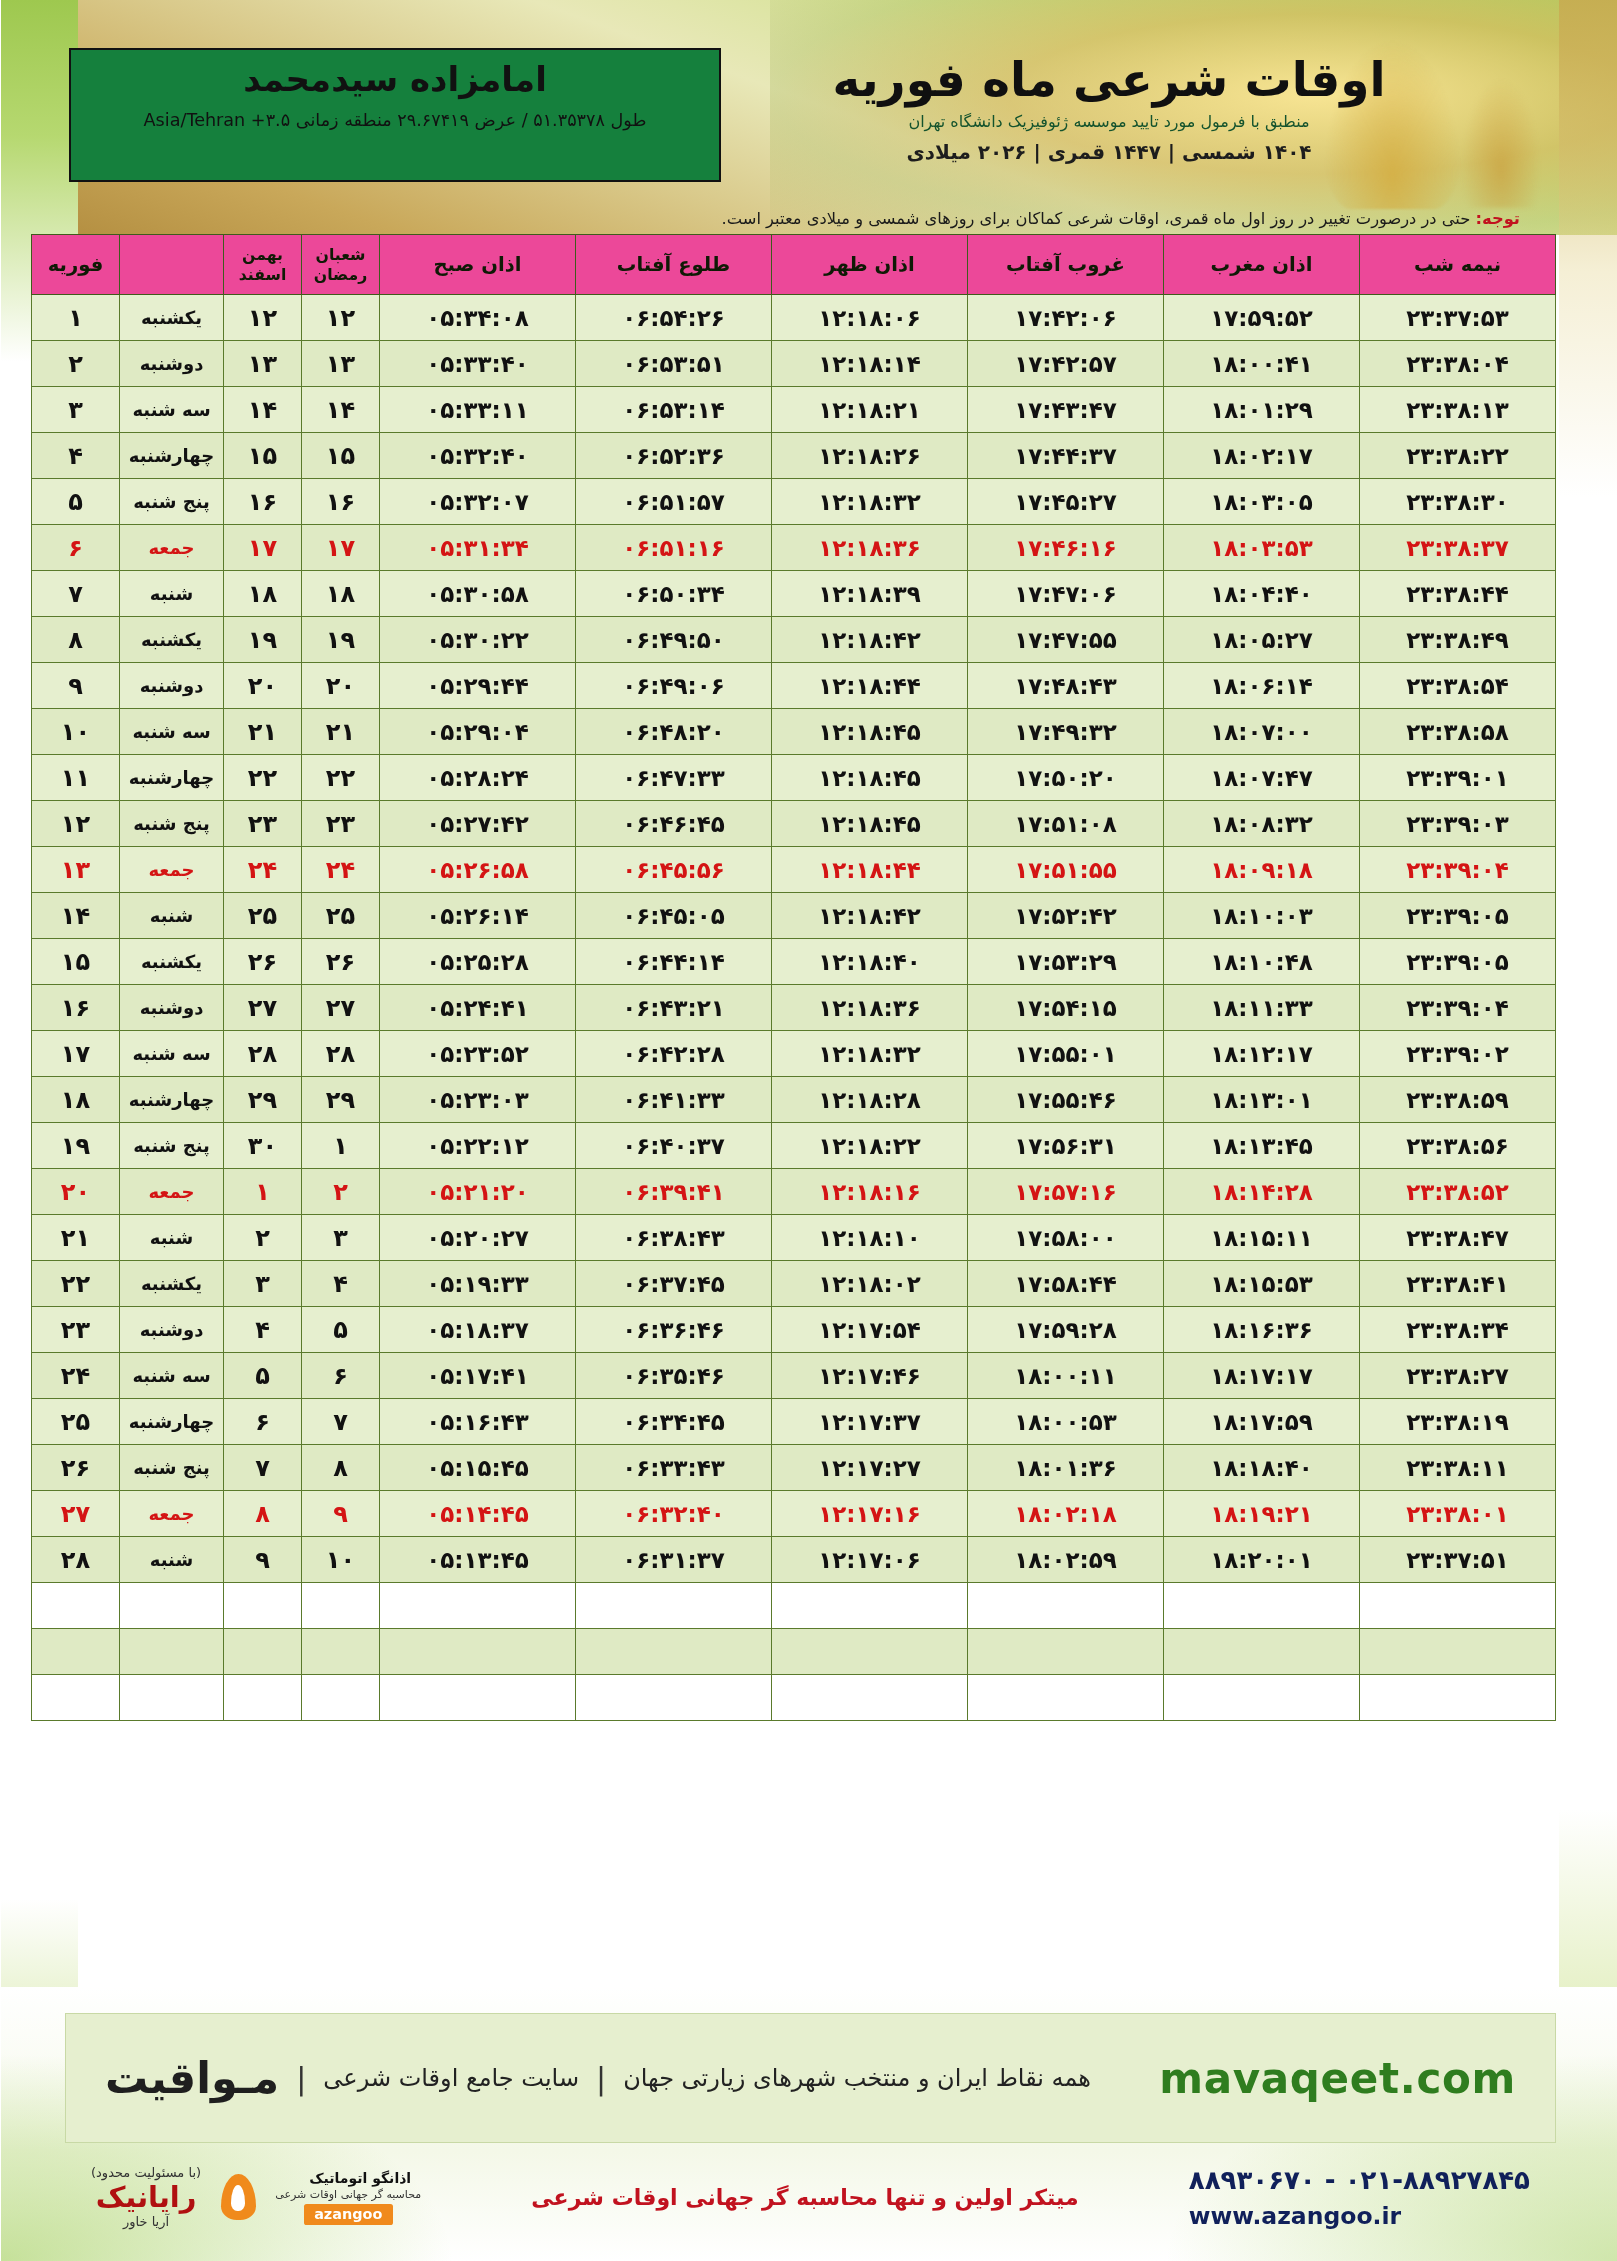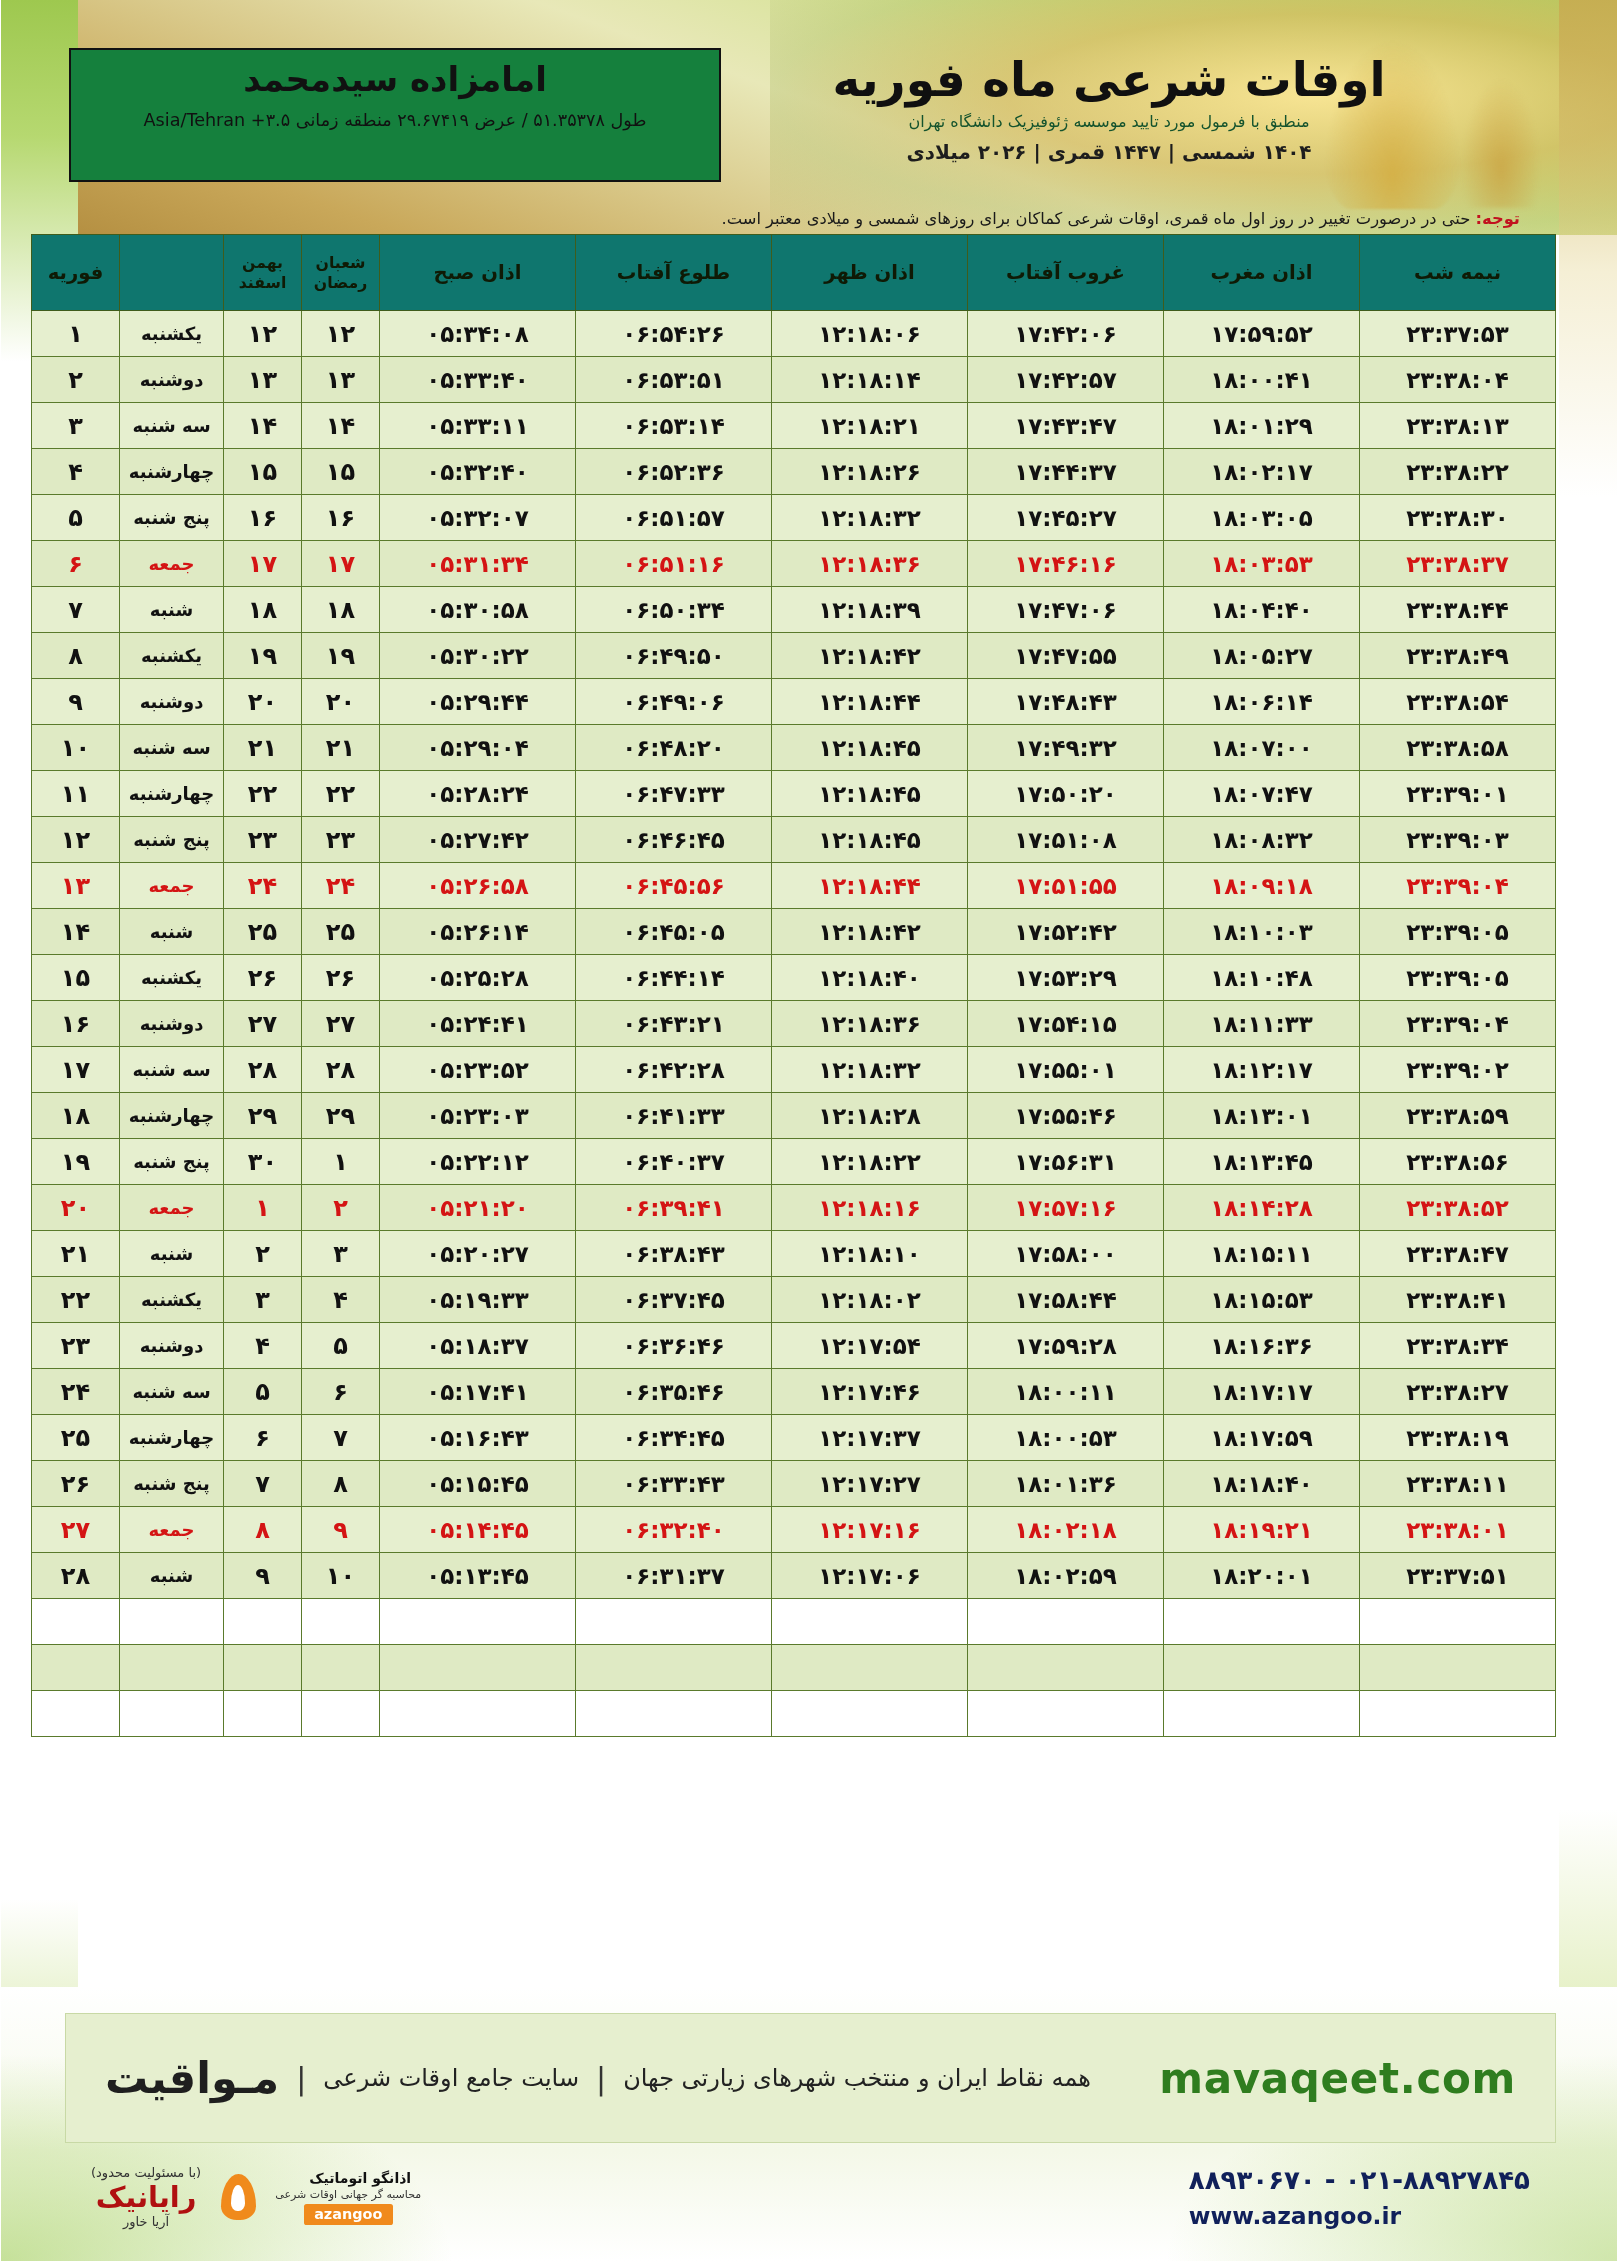--- a/index.html
+++ b/index.html
@@ -87,24 +87,24 @@
     position:absolute; top:209px; left:0; width:1618px;
     text-align:right; padding-right:98px;
     font-size:16.3px; color:#1a1a1a;
   }
   .note-line b { color:#c1121f; }
 
   
   .table-wrap { position:absolute; top:234px; left:65px; width:1491px; }
   table { border-collapse: collapse; width:1491px; table-layout:fixed; }
   thead th {
-    background:#0f766e; color:#0f1a05;
+    background:#ec4899; color:#0f1a05;
     font-size:19.6px; font-weight:bold;
     border:1.3px solid #3f5c1c;
-    height:76px; padding:0 2.6px;
+    height:60px; padding:0 2.6px;
     position:relative;
   }
   thead th.two-line { font-size:16.3px; line-height:1.25; }
   thead th .hsmall { display:block; font-size:15.7px; }
 
   tbody td {
     border:1.3px solid #5a7a2c;
     height:46px; text-align:center; font-size:23px; color:#111;
     background:#e6efcf;
     font-weight:bold;
@@ -631,20 +631,21 @@
       </div>
     </div>
 
     <div class="footer-lower">
       <div class="f-phone">
         <div class="ph">۰۲۱-۸۸۹۲۷۸۴۵ - ۸۸۹۳۰۶۷۰</div>
         <div class="ws">www.azangoo.ir</div>
       </div>
 
       <div class="f-mid">
+        <div>میتکر اولین و تنها محاسبه گر جهانی اوقات شرعی</div>
       </div>
 
       <div class="f-logos">
         <div class="logo-azangoo">
           <div class="az-top">اذانگو اتوماتیک</div>
           <div class="az-sub">محاسبه گر جهانی اوقات شرعی</div>
           <div class="az-brand">azangoo</div>
         </div>
         <div class="flame"></div>
         <div class="logo-rayaneek">

